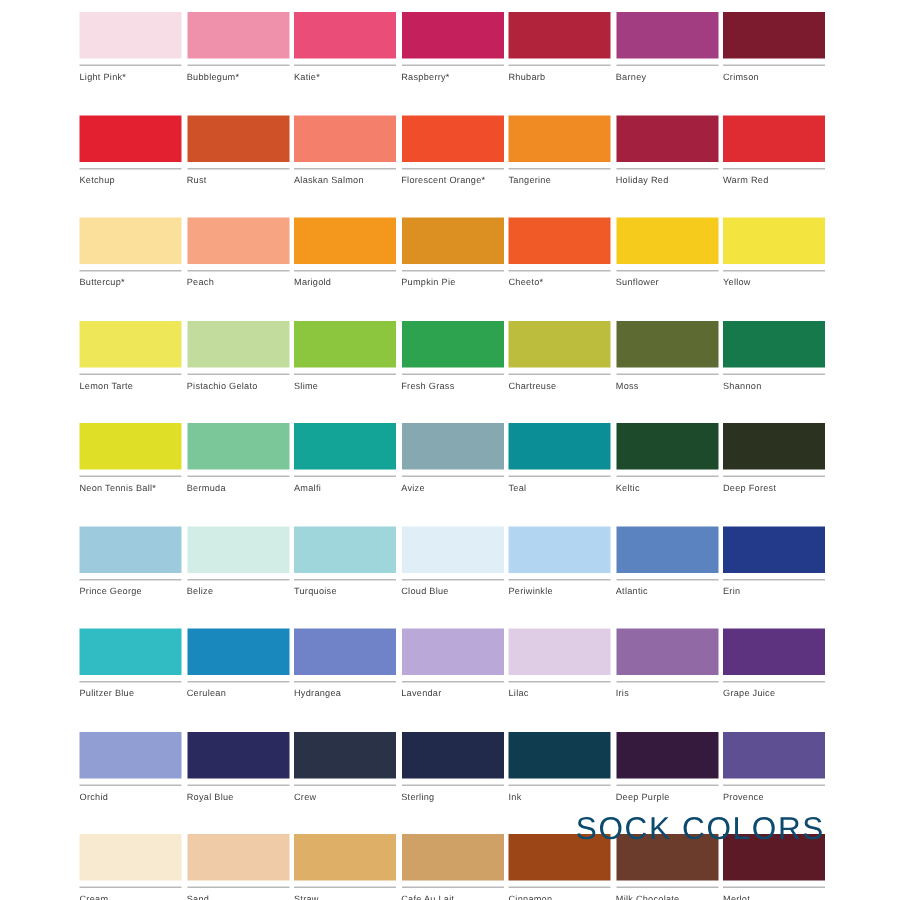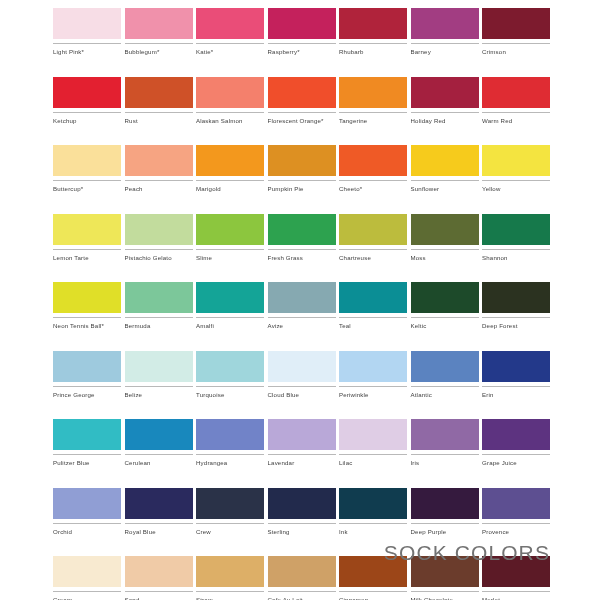--- a/index.html
+++ b/index.html
@@ -385,15 +385,15 @@
         <div class="rule" style="background: rgb(185, 185, 185);"></div>
         <span class="label" style="color: rgb(63, 63, 63);">Milk Chocolate</span>
       </div>
       <div class="cell">
         <div class="swatch" title="#5c1a26" style="background: rgb(92, 26, 38);"></div>
         <div class="rule" style="background: rgb(185, 185, 185);"></div>
         <span class="label" style="color: rgb(63, 63, 63);">Merlot</span>
       </div>
     </div>
 
-  <div id="title" style="color: #737373; margin-top: 46px;">SOCK COLORS</div>
+  <div id="title" style="color: #0c4a6e; margin-top: 46px;">SOCK COLORS</div>
 
 </div>
 
 </body></html>

